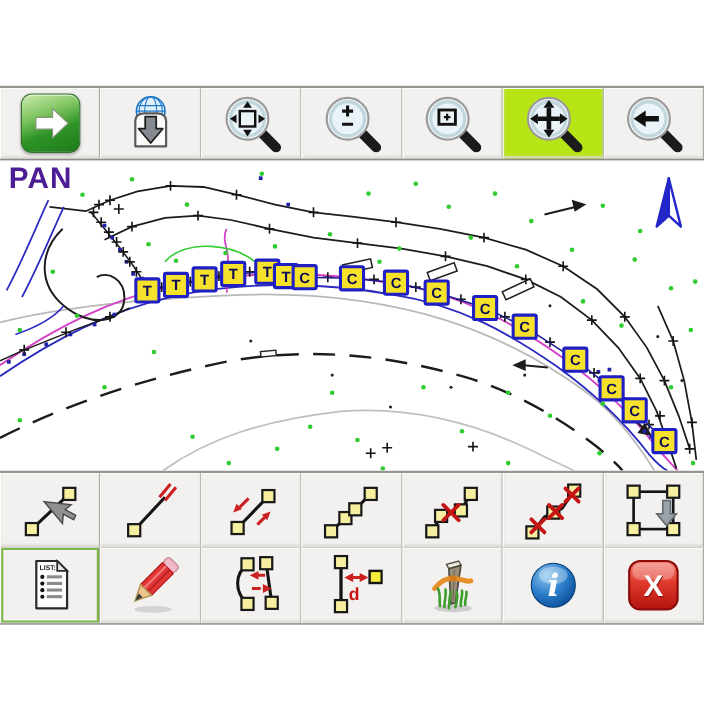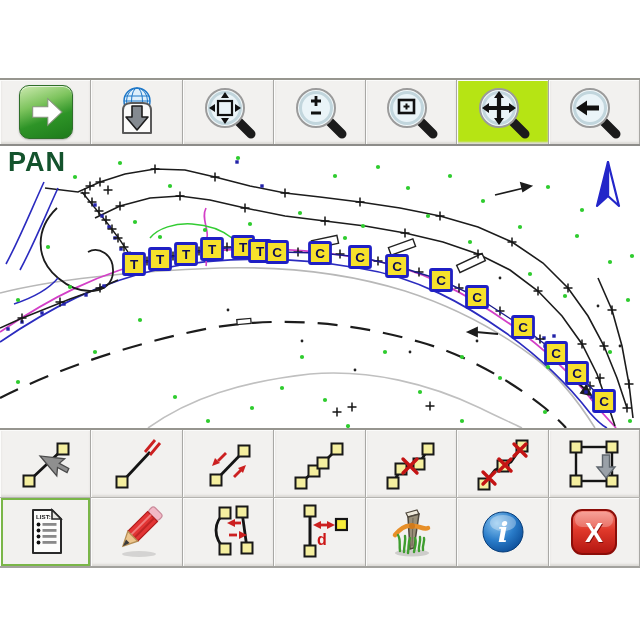--- a/index.html
+++ b/index.html
@@ -310,21 +310,21 @@
           <rect x="593.5" y="244.5" width="21" height="21" rx="1.5" fill="#f6e12b" stroke="#1f1fc4" stroke-width="2.8"></rect>
           <text x="604" y="260" text-anchor="middle" font-size="13.5" font-weight="bold" fill="#0d0d55" font-family="Liberation Sans, sans-serif">C</text>
         </g>
 
       <g transform="translate(596,14)">
         <path d="M12,2 L1,46 L12,36 Z" fill="#2326c9"></path>
         <path d="M12,2 L23,46 L12,36 Z" fill="#ffffff" stroke="#2326c9" stroke-width="2.2" stroke-linejoin="round"></path>
         <path d="M12,2 L1,46 L12,36 Z" fill="none" stroke="#2326c9" stroke-width="2.2" stroke-linejoin="round"></path>
       </g>
     </svg>
-    <div class="pan-label" style="color: #14532d;">PAN</div>
+    <div class="pan-label" style="color: #4c1d95;">PAN</div>
   </div>
 
   <div class="bar row1">
     <div class="cell">
       <svg width="56" height="56" viewBox="0 0 56 56">
         <line class="line-ic" x1="11" y1="45" x2="45" y2="13"></line>
         <use href="#vsq" x="5.5" y="39.5"></use>
           <use href="#vsq" x="39.5" y="7.5"></use>
         <g transform="rotate(-40 33 33)">
             <path d="M33,16 L33,42 L39,36 L43,46 L47,44 L43,34 L50,34 Z" fill="#8f8f8f" stroke="#4a4a4a" stroke-width="1.3"></path>

